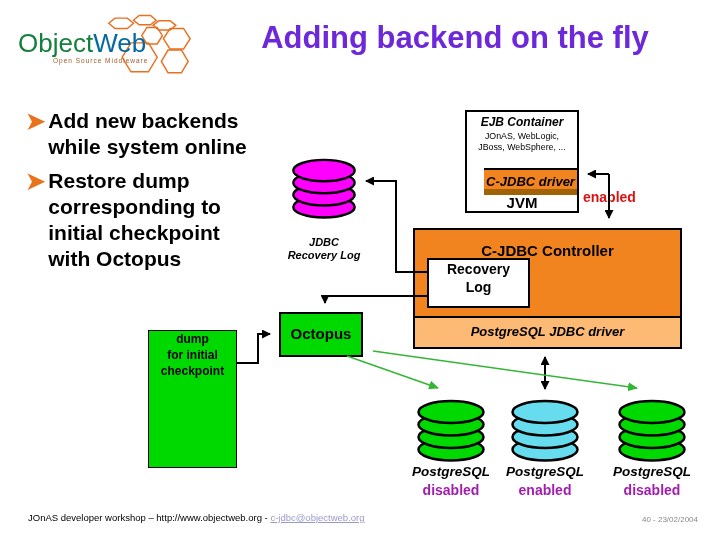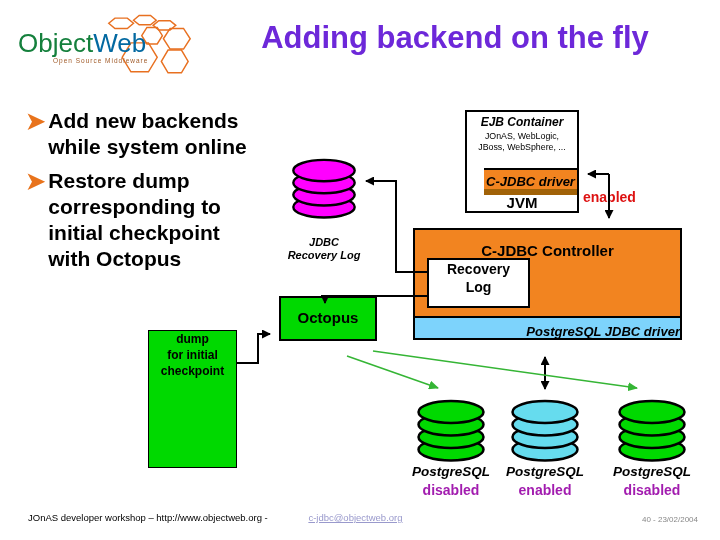--- a/index.html
+++ b/index.html
@@ -40,43 +40,43 @@
   #enabled-label { left:583px; top:189px; font-size:14px; font-weight:bold; color:#DD1111; z-index:2; }
 
   #jdbc-log-cyl { left:290px; top:156px; width:68px; height:64px; z-index:2; }
   #jdbc-log-label { left:264px; top:236px; width:120px; text-align:center;
     font-size:11px; font-weight:bold; font-style:italic; line-height:13px; z-index:2; }
 
   #controller-box { left:413px; top:228px; width:269px; height:90px; background:#F28420; z-index:2; }
   #controller-title { width:100%; text-align:center; font-size:15px; font-weight:bold; padding-top:12px; }
   #recovery-log-box { left:427px; top:258px; width:103px; height:50px; background:#fff; z-index:4;
     text-align:center; font-size:14px; font-weight:bold; line-height:18px; }
-  #pg-driver-box { left:413px; top:316px; width:269px; height:24px; background:#7dd3fc; z-index:2;
-    text-align:right; font-size:13px; font-weight:bold; font-style:italic; line-height:27px; }
+  #pg-driver-box { left:413px; top:316px; width:269px; height:33px; background:#fdba74; z-index:2;
+    text-align:center; font-size:13px; font-weight:bold; font-style:italic; line-height:27px; }
 
-  #octopus-box { left:279px; top:296px; width:98px; height:45px; background:#00D900; z-index:2;
+  #octopus-box { left:279px; top:312px; width:84px; height:45px; background:#00D900; z-index:2;
     text-align:center; font-size:15px; font-weight:bold; line-height:40px; }
   #dump-box { left:148px; top:330px; width:89px; height:138px; background:#00D900; border:1px solid #000;
     z-index:2; text-align:center; font-size:12px; font-weight:bold; line-height:16px; }
 
   .db-cyl { width:72px; height:66px; top:397px; z-index:2; }
   #db-cyl-1 { left:415px; }
   #db-cyl-2 { left:509px; }
   #db-cyl-3 { left:616px; }
   .db-name { top:464px; width:120px; text-align:center; font-size:13.5px; font-weight:bold; font-style:italic; z-index:2; }
   .db-status { top:482px; width:120px; text-align:center; font-size:14px; font-weight:bold; color:#a21caf; z-index:2; }
   #db-name-1, #db-status-1 { left:391px; }
   #db-name-2, #db-status-2 { left:485px; }
   #db-name-3, #db-status-3 { left:592px; }
 
   #connectors { left:0; top:0; width:720px; height:540px; z-index:3; pointer-events:none; }
 
   
   #footer-left { left:28px; top:512px; font-size:9.5px; color:#000; z-index:2; }
-  #footer-link { color:#9999CC; text-decoration:underline;margin-left:38px; }
+  #footer-link { color:#9999CC; text-decoration:underline; }
   #page-info { right:22px; top:515px; font-size:8px; color:#888888; z-index:2; }
 </style>
 </head>
 <body>
 
 <div id="slide">
 
   <div id="brand" class="abs">
     <span class="b1">Object</span><span class="b2">Web</span>
   </div>

